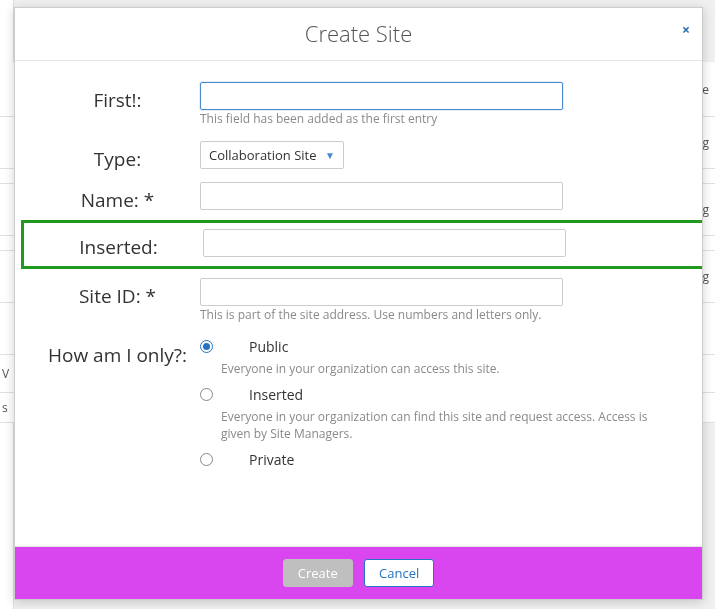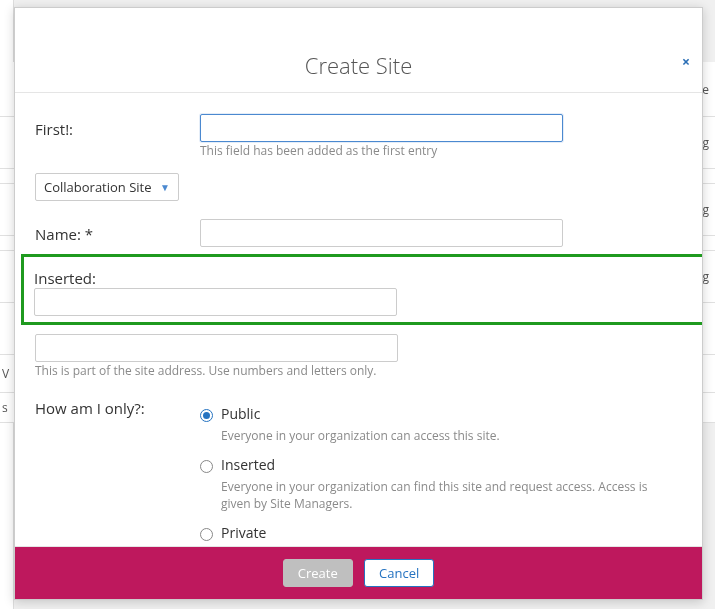--- a/index.html
+++ b/index.html
@@ -59,21 +59,20 @@
     border: 1px solid #ccc;
     box-shadow: 0 2px 10px rgba(0,0,0,0.18);
     display: flex;
     flex-direction: column;
   }
   .dialog-header {
     position: relative;
     text-align: center;
     padding: 10px 0 12px;
     border-bottom: 1px solid #e5e5e5;
-    margin-top: 32px;
   }
   .dialog-title {
     font-size: 22px;
     font-weight: 300;
     color: #555;
   }
   .dialog-close {
     position: absolute;
     right: 12px;
     top: 12px;
@@ -82,21 +81,21 @@
     cursor: pointer;
     font-weight: bold;
   }
   .dialog-body {
     flex: 1 1 auto;
     padding: 18px 30px 10px 20px;
     overflow: hidden;
   }
   .dialog-footer {
     border-top: 1px solid #e5e5e5;
-    background: #be185d;
+    background: #d946ef;
     padding: 12px;
     text-align: center;
   }
   .btn {
     display: inline-block;
     min-width: 66px;
     height: 28px;
     line-height: 26px;
     border-radius: 3px;
     font-size: 13px;
@@ -117,24 +116,24 @@
   }
   
   .form-row {
     display: flex;
     align-items: flex-start;
     padding: 3px 0;
     position: relative;
   }
   .form-label {
     width: 165px;
-    text-align: left;
+    text-align: center;
     padding-top: 5px;
     color: #333;
-    font-size: 15px;
+    font-size: 19px;
   }
   .form-field {
     flex: 1;
     padding-right: 90px;
   }
   .helper {
     color: #8a8a8a;
     font-size: 12px;
     margin: 0 0 8px;
   }
@@ -169,27 +168,28 @@
   .select-wrap .arrow {
     color: #4b89d0;
     font-size: 10px;
   }
   .highlight-box {
     border: 3px solid #1f9a1f;
     padding: 6px 100px 6px 10px;
     margin-left: -14px;
     margin-right: -104px;
   }
-  .highlight-box .form-row { padding: 0; flex-direction: column; }
+  .highlight-box .form-row { padding: 0; }
   .highlight-box .form-label { width: 169px; }
   .highlight-box .helper { margin-bottom: 2px; }
   .radio-row {
     display: flex;
-    align-items: center;
-    margin: 11px 0 4px;
+    align-items: flex-start;
+    margin: 0 0 4px;
+    gap: 28px;
   }
   .radio-outer {
     width: 13px; height: 13px;
     border: 1px solid #888;
     border-radius: 50%;
     margin-top: 3px;
     margin-right: 8px;
     display: inline-flex;
     align-items: center;
     justify-content: center;
@@ -253,45 +253,47 @@
 
     <div class="form-row">
       <div class="form-label">First!:</div>
       <div class="form-field">
         <input type="text" class="txt focused" value="" style="">
         <div class="helper">This field has been added as the first entry</div>
       </div>
     </div>
 
     <div class="form-row">
+      <div class="form-label">Type:</div>
       <div class="form-field">
         <div class="select-wrap">
           <span>Collaboration Site</span>
           <span class="arrow">▼</span>
         </div>
       </div>
     </div>
 
-    <div class="form-row" style="margin-top:12px">
+    <div class="form-row" style="margin-top:4px">
       <div class="form-label">Name: *</div>
       <div class="form-field">
         <input type="text" class="txt" value="" style="">
       </div>
     </div>
 
     <div class="highlight-box" style="margin-top:4px">
       <div class="form-row">
         <div class="form-label">Inserted:</div>
         <div class="form-field" style="padding-right:0">
           <input type="text" class="txt" value="" style="">
         </div>
       </div>
     </div>
 
     <div class="form-row" style="margin-top:6px">
+      <div class="form-label">Site ID: *</div>
       <div class="form-field">
         <input type="text" class="txt" value="" style="">
         <div class="helper">This is part of the site address. Use numbers and letters only.</div>
       </div>
     </div>
 
     <div class="form-row">
       <div class="form-label">How am I only?:</div>
       <div class="form-field" style="padding-right:20px">
         <div>

